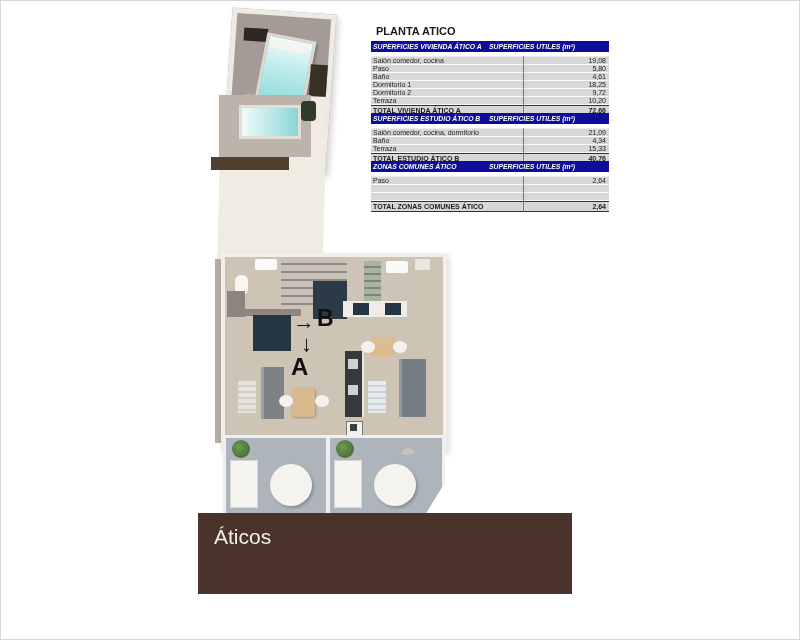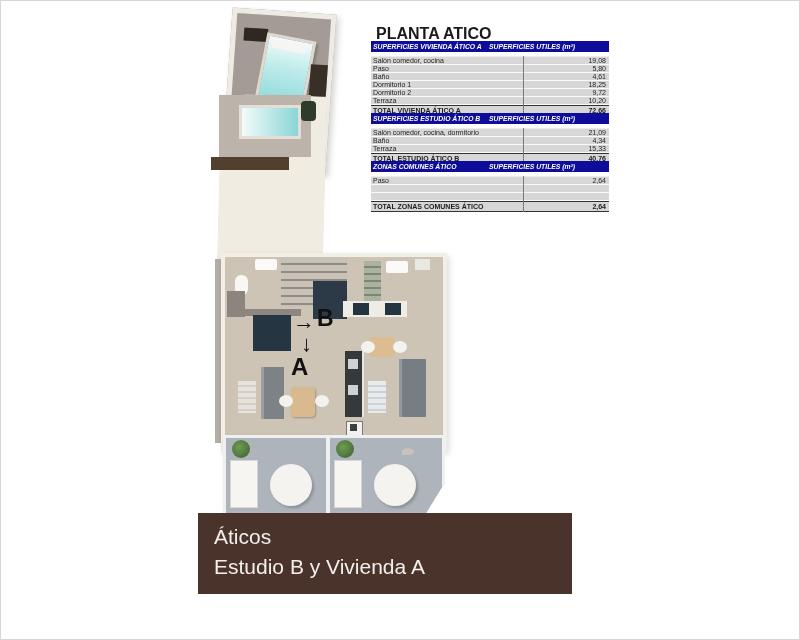--- a/index.html
+++ b/index.html
@@ -79,21 +79,21 @@
   .watermark{left:48px;top:300px;width:184px;overflow:hidden;white-space:nowrap;
     font-size:20px;font-weight:bold;letter-spacing:.5px;color:rgba(255,255,255,.85);
     text-shadow:0 0 2px rgba(110,110,110,.55);z-index:9;}
   .unit-label{z-index:10;font-weight:bold;color:#111;}
   .b-arrow{left:82px;top:300px;font-size:22px;}
   .b-letter{left:106px;top:296px;font-size:23px;}
   .a-arrow{left:90px;top:322px;font-size:22px;}
   .a-letter{left:80px;top:344px;font-size:24px;}
 
   
-  .plan-title{position:absolute;left:375px;top:24px;font-size:16px;font-weight:bold;color:#1a1a1a;}
+  .plan-title{position:absolute;left:375px;top:24px;font-size:11px;font-weight:bold;color:#1a1a1a;}
   .tbl{position:absolute;left:370px;width:238px;font-size:7px;color:#1c1c1c;}
   .tbl .thead{position:relative;height:11px;background:#0d0d99;color:#fff;
     font-style:italic;font-weight:bold;font-size:6.8px;}
   .tbl .thead .hl{position:absolute;left:2px;top:2px;}
   .tbl .thead .hr{position:absolute;left:118px;top:2px;}
   .tbl .spacer{height:4px;border-bottom:1px solid #ececec;}
   .tbl .row{position:relative;height:7px;background:#d7d7d7;border-bottom:1px solid #fafafa;}
   .tbl .row::before,.tbl .total::before{content:"";position:absolute;left:152px;top:-1px;bottom:-1px;
     width:1px;background:#7a7a7a;}
   .tbl .lbl{position:absolute;left:2px;top:0;}
@@ -257,16 +257,15 @@
     <div class="row"></div>
     <div class="row"></div>
     <div class="total">
       <span class="lbl">TOTAL ZONAS COMUNES ÁTICO</span>
       <span class="val">2,64</span>
     </div>
   </div>
 
   <div class="banner">
     <div class="b1">Áticos</div>
-    <div class="b2">Estudio B y Vivienda A</div>
   </div>
 
 </div>
 
 </body></html>

